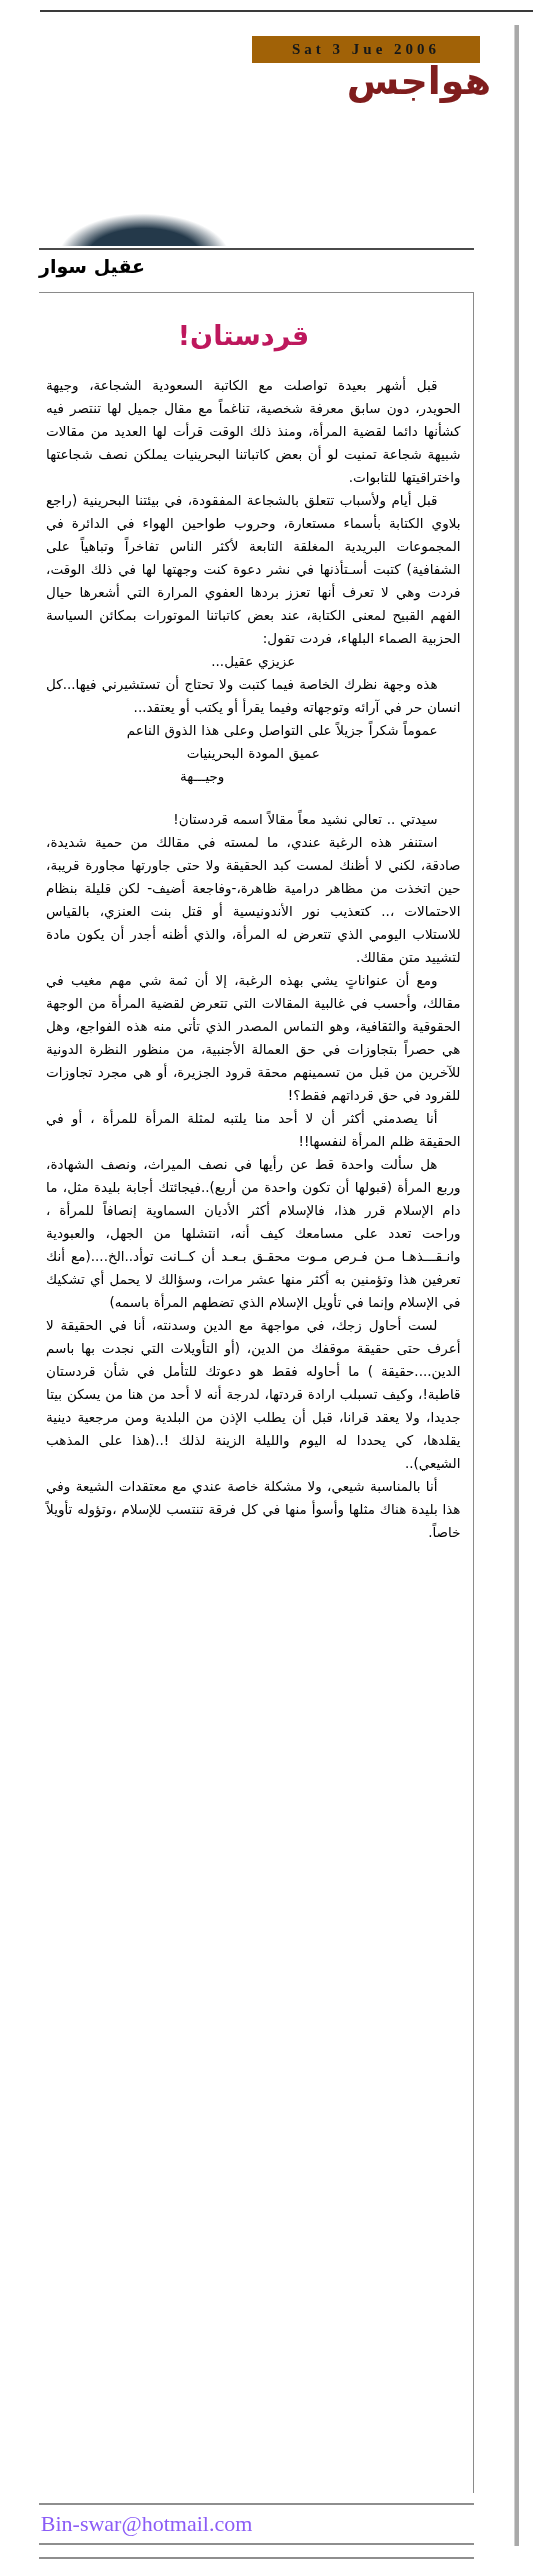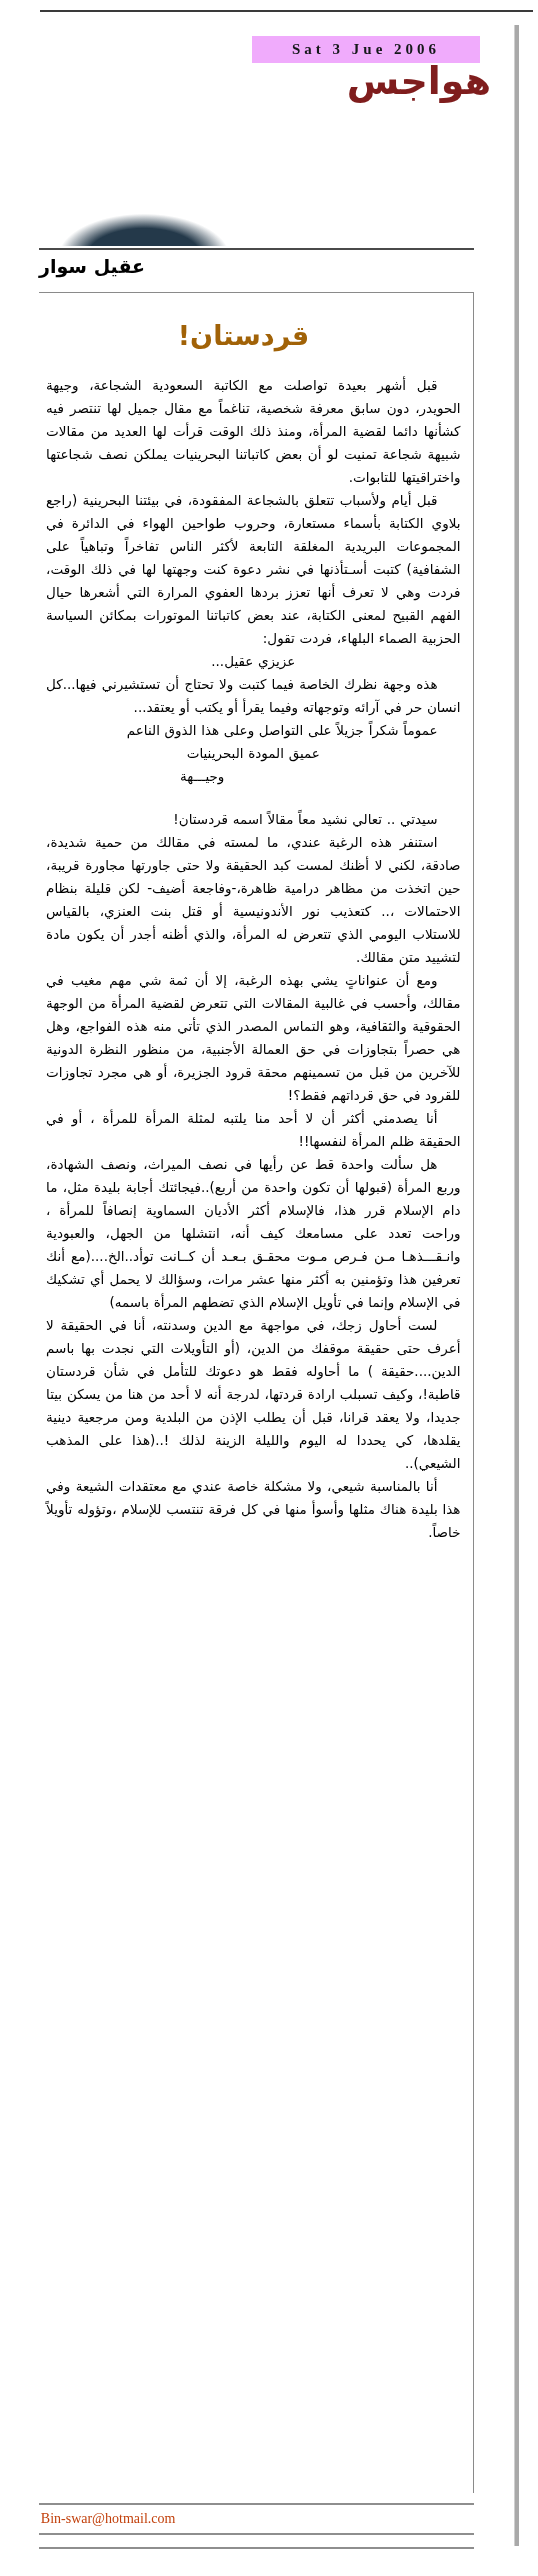--- a/index.html
+++ b/index.html
@@ -54,21 +54,21 @@
     width: 514px;
     height: 259px;
   }
 
   .date-band {
     position: absolute;
     top: 10.7px;
     left: 252px;
     width: 228px;
     height: 27px;
-    background: #f0abfc;
+    background: #a16207;
     display: flex;
     align-items: center;
     justify-content: center;
   }
   .date-band .date-text {
     font-family: "Liberation Serif", "DejaVu Serif", serif;
     font-size: 15px;
     font-weight: 700;
     letter-spacing: 4px;
     color: #15181a;
@@ -166,21 +166,21 @@
   }
 
   .article-title {
     margin: 27px 0 0 0;
     padding: 0 25px 0 0;
     text-align: center;
     font-family: "DejaVu Sans", "Liberation Sans", sans-serif;
     font-size: 27px;
     font-weight: 700;
     letter-spacing: 0.9px;
-    color: #a16207;
+    color: #be185d;
     direction: rtl;
   }
 
   .body {
     margin-top: 23px;
     padding: 0 12.5px 0 7.1px;
     direction: rtl;
     text-align: justify;
     font-family: "DejaVu Sans", "Liberation Sans", sans-serif;
     font-size: 13.5px;
@@ -216,22 +216,22 @@
   }
   .footer .rule {
     width: 435px;
     height: 1.8px;
     background: #8e8e8e;
   }
   .footer .email {
     direction: ltr;
     text-align: left;
     font-family: "Liberation Serif", "DejaVu Serif", serif;
-    font-size: 14px;
-    color: #c2410c;
+    font-size: 22px;
+    color: #8b5cf6;
     padding: 6.2px 0 6.2px 1.8px;
   }
   .footer .rule-bottom {
     margin-top: 12.5px;
     width: 435px;
     height: 1.8px;
     background: #8e8e8e;
   }
 </style>
 </head>

